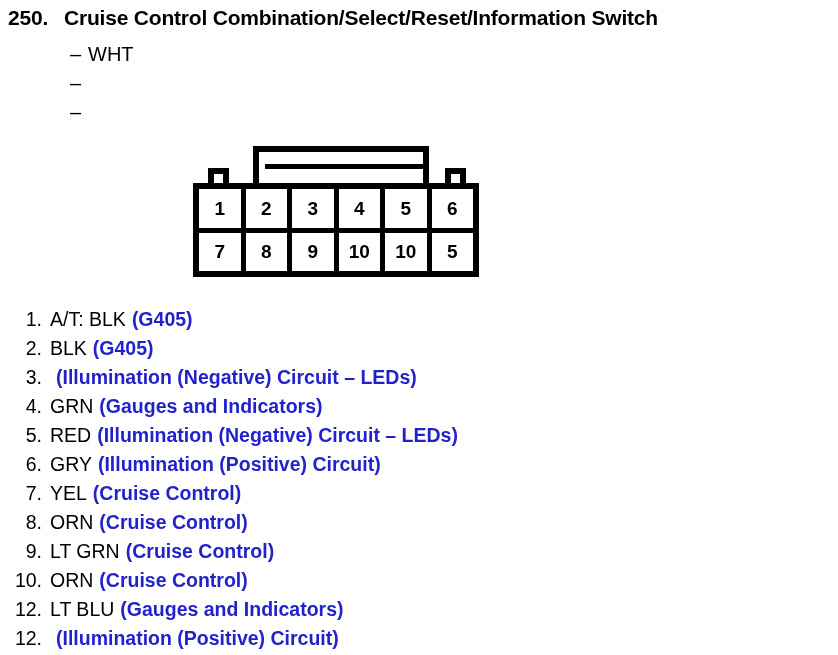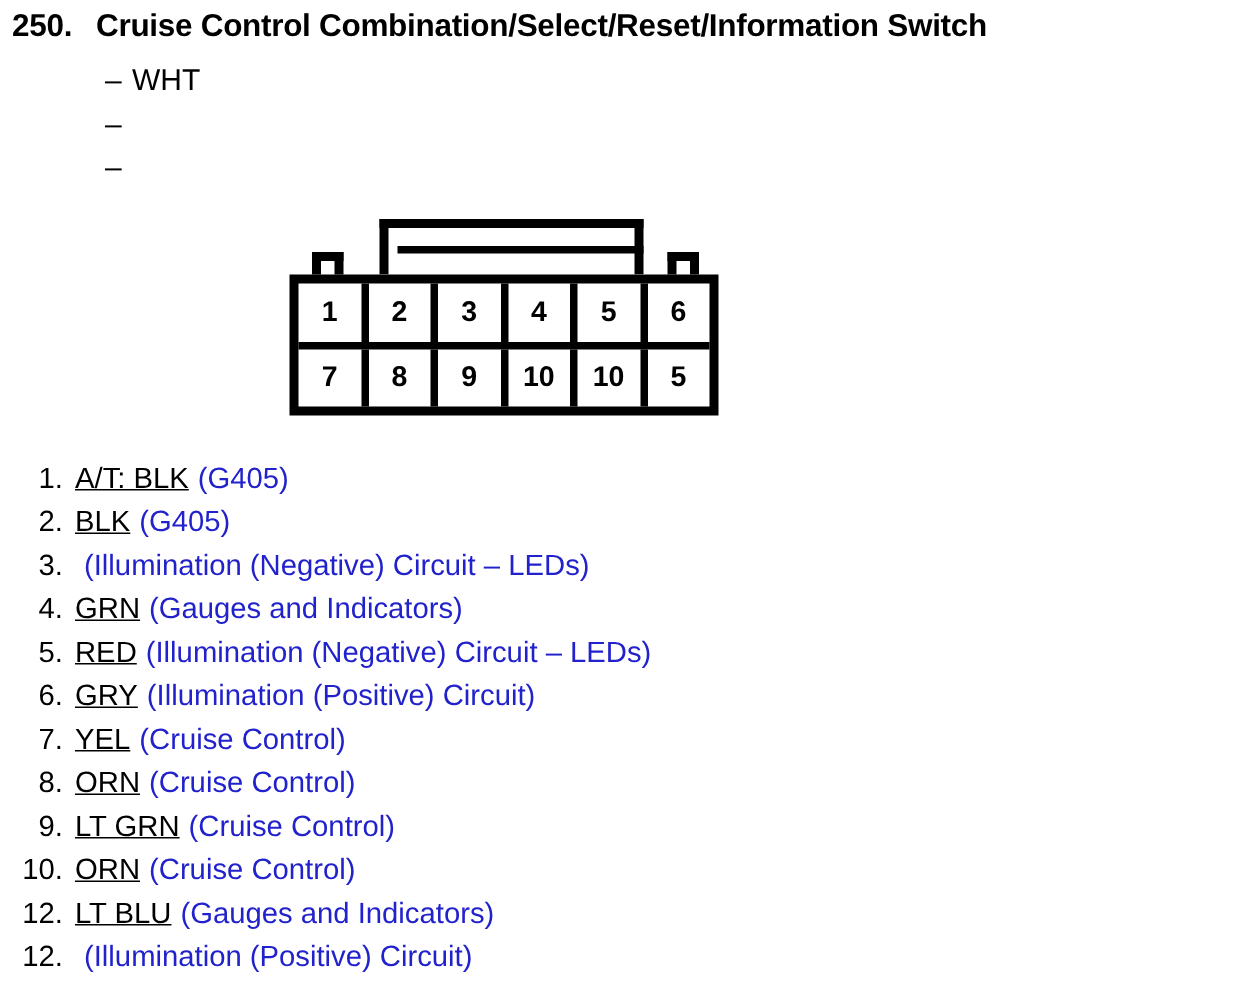--- a/index.html
+++ b/index.html
@@ -166,26 +166,26 @@
     color: #000;
   }
   .pin-gap {
     display: inline-block;
     width: 8px;
     flex: 0 0 8px;
   }
   .pin-wire {
     display: inline-block;
     color: #000;
-    text-decoration: underline;
   }
   .pin-circuit {
     display: inline-block;
     color: #2222cc;
     margin-left: 6px;
+    font-weight: bold;
   }
 </style>
 </head>
 <body>
 
 <div class="header">
   <span class="header-num">250.</span>
   <span class="header-title">Cruise Control Combination/Select/Reset/Information Switch</span>
 </div>
 

